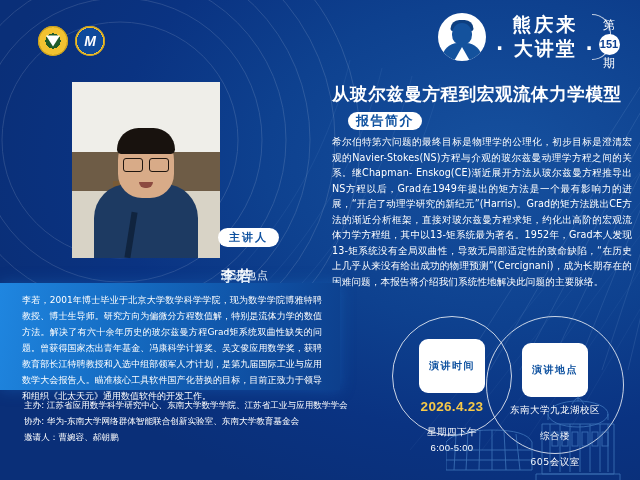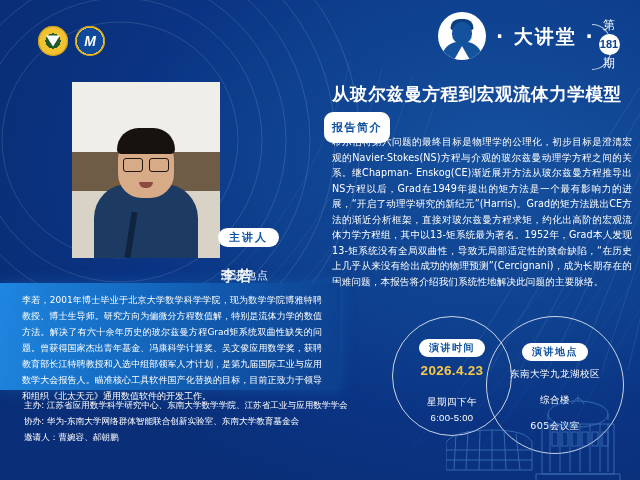--- a/index.html
+++ b/index.html
@@ -90,47 +90,47 @@
       padding:2px 11px;border-radius:10px;font-size:11px;font-weight:700;letter-spacing:2px;
       font-family:"DejaVu Sans","Liberation Sans",sans-serif;}
   .sp-name{position:absolute;left:221px;top:267px;color:#ffffff;font-size:15px;font-weight:700;letter-spacing:1px;
       font-family:Liberation Mono, monospace;}
   .sp-org{position:absolute;left:221px;top:268px;color:#ffffff;font-size:11px;letter-spacing:1px;
       font-family:"DejaVu Sans","Liberation Sans",sans-serif;}
 
   
   .title{position:absolute;left:332px;top:84px;width:300px;color:#ffffff;font-size:17.5px;font-weight:700;
       letter-spacing:.6px;line-height:1.2;font-family:"DejaVu Sans","Liberation Sans",sans-serif;}
-  .abs-badge{position:absolute;left:324px;top:112px;background:#ffffff;color:#0f52a0;
-      padding:8px 8px;border-radius:9px;font-size:11px;font-weight:700;letter-spacing:1.5px;
+  .abs-badge{position:absolute;left:348px;top:112px;background:#ffffff;color:#0f52a0;
+      padding:0 8px;border-radius:9px;font-size:13px;font-weight:700;letter-spacing:1.5px;
       font-family:"DejaVu Sans","Liberation Sans",sans-serif;}
   .abstract{position:absolute;left:332px;top:134px;width:300px;color:#ffffff;font-size:9.6px;
       line-height:1.62;text-align:justify;letter-spacing:.1px;
       font-family:"DejaVu Sans","Liberation Sans",sans-serif;}
 
   
   .bio{position:absolute;left:0;top:283px;width:340px;height:107px;
       background:linear-gradient(100deg,#1f86e0 0%,#1469bf 40%,#0f4fa2 75%,#0d3f8c 100%);
       box-shadow:0 0 14px rgba(30,120,210,.35);}
   .bio-text{position:absolute;left:22px;top:9px;width:300px;color:#ffffff;font-size:9px;
       line-height:1.78;text-align:justify;font-family:"DejaVu Sans","Liberation Sans",sans-serif;}
 
   
   .circ{position:absolute;border:1.3px solid rgba(255,255,255,.78);border-radius:50%;
       display:flex;flex-direction:column;align-items:center;}
   .circ-time{left:392px;top:316px;width:118px;height:118px;}
   .circ-place{left:486px;top:316px;width:136px;height:136px;}
-  .circ-badge{background:#ffffff;color:#0f52a0;padding:2px 10px;border-radius:9px;
+  .circ-badge{background:#ffffff;color:#0f52a0;padding:20px 10px;border-radius:9px;
       font-size:10px;font-weight:700;letter-spacing:1.5px;white-space:nowrap;
       font-family:"DejaVu Sans","Liberation Sans",sans-serif;}
   .circ-time .circ-badge{margin-top:22px;}
   .circ-place .circ-badge{margin-top:26px;}
   .date{color:#f7c948;font-size:13.5px;font-weight:700;margin-top:6px;letter-spacing:.3px;
       font-family:"Liberation Sans",sans-serif;text-align:right;}
-  .weekday{color:#ffffff;font-size:9.5px;margin-top:18px;letter-spacing:.5px;
+  .weekday{color:#ffffff;font-size:9.5px;margin-top:12px;letter-spacing:.5px;
       font-family:"DejaVu Sans","Liberation Sans",sans-serif;}
   .hours{color:#ffffff;font-size:9.5px;margin-top:3px;letter-spacing:.3px;
       font-family:"Liberation Sans",sans-serif;}
   .place-line{color:#ffffff;font-size:9.5px;margin-top:13px;letter-spacing:.5px;white-space:nowrap;
       font-family:"DejaVu Sans","Liberation Sans",sans-serif;}
   .place-line.first{margin-top:7px;}
 
   
   .bldg{position:absolute;right:4px;bottom:0;width:190px;height:96px;opacity:.55;pointer-events:none;}
   .footer{position:absolute;left:24px;bottom:34px;width:340px;color:#ffffff;font-size:8.6px;
@@ -189,26 +189,27 @@
   </div>
 
   <div class="brand">
     <div class="brand-portrait">
       <div class="body"></div>
         <div class="collar"></div>
       <div class="hair"></div>
         <div class="head"></div>
     </div>
     <div class="brand-text">
+      <div class="brand-line1">熊庆来</div>
       <div class="brand-line2">· 大讲堂 ·</div>
     </div>
   </div>
   <div class="issue">
     <div class="issue-pre">第</div>
-    <div class="issue-num">181</div>
+    <div class="issue-num">151</div>
     <div class="issue-post">期</div>
   </div>
 
   <div class="photo">
     <div class="ph-sky"></div>
       <div class="ph-wall"></div>
       <div class="ph-wall2"></div>
     <div class="ph-door"></div>
     <div class="ph-person">
       <div class="ph-body"></div>

